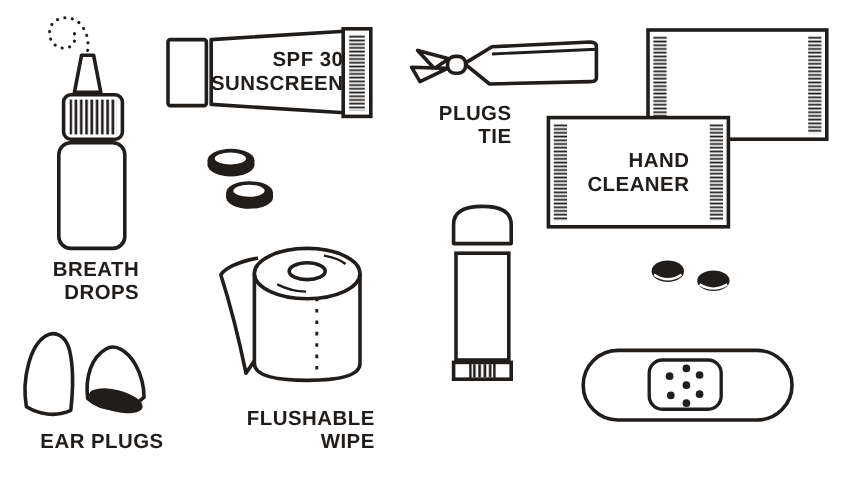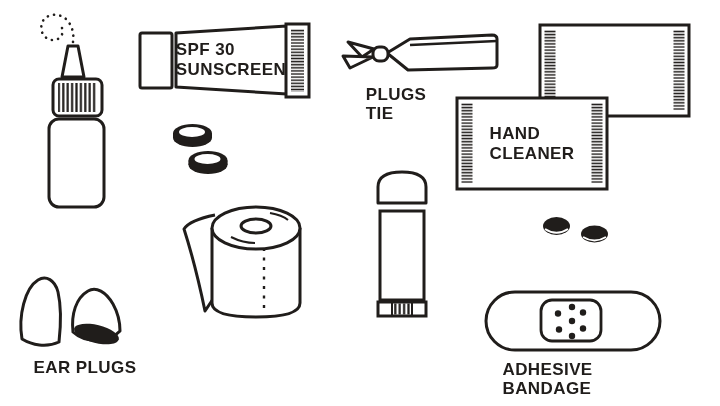--- a/index.html
+++ b/index.html
@@ -5,21 +5,21 @@
   html,body{margin:0;padding:0;background:#ffffff;}
   .stage{
     position:relative;width:720px;height:406px;overflow:hidden;
     background:var(--bg,#ffffff);color:var(--ink,#201d1b);
     font-family:"Liberation Sans",sans-serif;
   }
   .item{position:absolute;margin:0;}
   .item svg{display:block;color:var(--ink,#201d1b);}
   .label{
     position:absolute;transform:translateX(-50%);
-    text-align:left;font-weight:700;font-size:17px;line-height:19px;
+    text-align:right;font-weight:700;font-size:17px;line-height:19px;
     letter-spacing:.4px;white-space:pre-line;color:var(--ink,#201d1b);
     -webkit-font-smoothing:antialiased;
   }
 </style>
 </head>
 <body>
 
 <div class="stage">
 
   <svg width="0" height="0" style="position:absolute" aria-hidden="true">
@@ -35,20 +35,22 @@
 
   <figure class="item" style="left:18px;top:8px">
     <svg width="115" height="205" viewBox="0 0 115 205">
       <path d="M55,34 C56,27 55,18 48,11 C40,4 27,6 24,15 C21,25 28,33 37,32 C43,31 46,25 44,20" fill="none" stroke="currentColor" stroke-width="2.6" stroke-linecap="round" stroke-dasharray="0.1 6.2"></path>
       <polygon points="50,38 60,38 66,69 44,69" fill="#fff" stroke="currentColor" stroke-width="3" stroke-linejoin="round"></polygon>
       <rect x="35" y="71" width="49" height="37" rx="6" fill="#fff" stroke="currentColor" stroke-width="3"></rect>
       <rect x="40" y="75" width="39" height="29" fill="url(#vlines)"></rect>
       <rect x="31" y="111" width="55" height="88" rx="10" fill="#fff" stroke="currentColor" stroke-width="3"></rect>
     </svg>
   </figure>
+  <div class="label" style="left:80px;top:215px">BREATH
+DROPS</div>
 
   <figure class="item" style="left:135px;top:17px">
     <svg width="180" height="86" viewBox="0 0 180 86">
       <rect x="5" y="16" width="32" height="55" rx="2" fill="#fff" stroke="currentColor" stroke-width="3"></rect>
       <polygon points="41,16 152,9 152,77 41,70" fill="#fff" stroke="currentColor" stroke-width="3" stroke-linejoin="round"></polygon>
       <rect x="151" y="7" width="23" height="73" fill="#fff" stroke="currentColor" stroke-width="3"></rect>
       <rect x="156" y="12" width="13" height="63" fill="url(#hlines)"></rect>
     </svg>
   </figure>
   <div class="label" style="left:231px;top:40px;line-height:20px">SPF 30
@@ -105,20 +107,22 @@
     <svg width="135" height="140" viewBox="0 0 135 140">
       <path d="M40,23 C25,26 13,31 9,37 C17,62 24,90 30,119 L38,107" fill="#fff" stroke="currentColor" stroke-width="3" stroke-linejoin="round"></path>
       <path d="M37,36 L37,111 Q37,125 81,125 Q125,125 125,111 L125,36" fill="#fff" stroke="currentColor" stroke-width="3"></path>
       <line x1="89" y1="56" x2="89" y2="122" stroke="currentColor" stroke-width="2.4" stroke-dasharray="3 6.5"></line>
       <ellipse cx="81" cy="36" rx="44" ry="21" fill="#fff" stroke="currentColor" stroke-width="3"></ellipse>
       <ellipse cx="81" cy="34" rx="15" ry="7" fill="#fff" stroke="currentColor" stroke-width="3"></ellipse>
       <path d="M56,45 Q68,51 80,51" fill="none" stroke="currentColor" stroke-width="2"></path>
       <path d="M95,21 Q107,23 113,28" fill="none" stroke="currentColor" stroke-width="2"></path>
     </svg>
   </figure>
+  <div class="label" style="left:259px;top:339px">FLUSHABLE
+WIPE</div>
 
   <figure class="item" style="left:372px;top:168px">
     <svg width="62" height="152" viewBox="0 0 62 152">
       <path d="M6,35 L6,19 Q6,4 30,4 Q54,4 54,19 L54,35 Z" fill="#fff" stroke="currentColor" stroke-width="3" stroke-linejoin="round"></path>
       <rect x="8" y="43" width="44" height="89" fill="#fff" stroke="currentColor" stroke-width="3"></rect>
       <rect x="6" y="134" width="48" height="14" fill="#fff" stroke="currentColor" stroke-width="3"></rect>
       <rect x="20.5" y="135.5" width="19" height="11" fill="url(#vlines)"></rect>
       <line x1="20" y1="134" x2="20" y2="148" stroke="currentColor" stroke-width="2"></line>
       <line x1="40" y1="134" x2="40" y2="148" stroke="currentColor" stroke-width="2"></line>
     </svg>
@@ -154,15 +158,14 @@
         <circle cx="92" cy="21" r="3.2"></circle>
         <circle cx="78" cy="27.5" r="3.2"></circle>
         <circle cx="103" cy="26.5" r="3.2"></circle>
         <circle cx="92" cy="35" r="3.2"></circle>
         <circle cx="79" cy="43.5" r="3.2"></circle>
         <circle cx="103" cy="42.5" r="3.2"></circle>
         <circle cx="92" cy="50" r="3.2"></circle>
       </g>
     </svg>
   </figure>
-  <div class="label" style="left:575px;top:360px">ADHESIVE BANDAGE</div>
 
 </div>
 
 </body></html>

